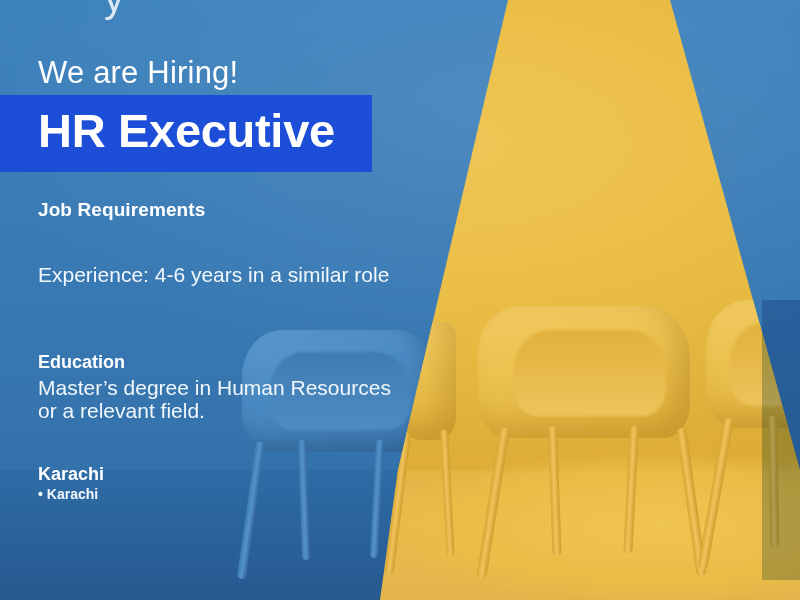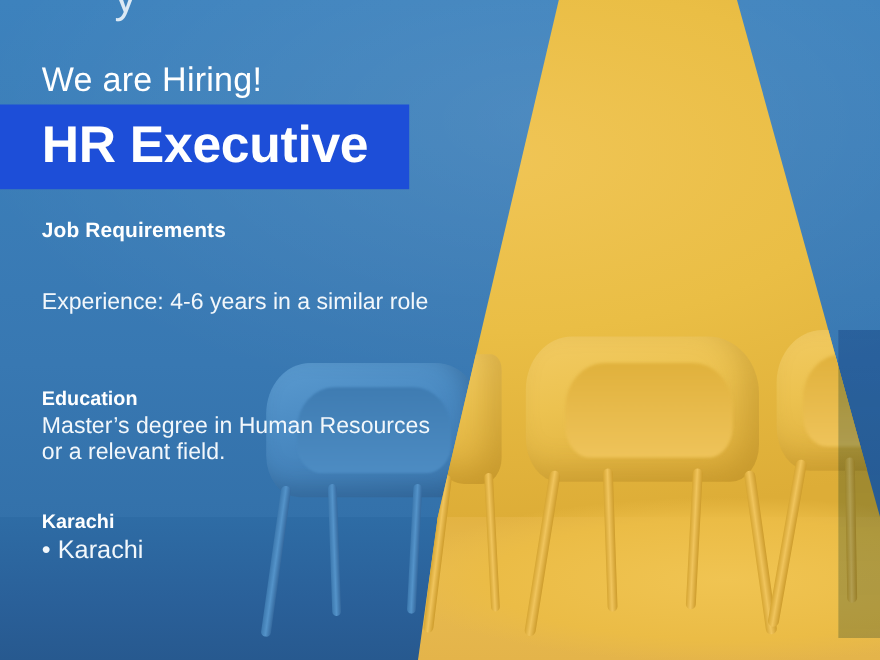--- a/index.html
+++ b/index.html
@@ -203,22 +203,22 @@
     position: absolute;
     left: 38px;
     font-size: 21px;
     font-weight: 400;
     color: #f2f7fb;
     white-space: nowrap;
   }
   .bullet-line {
     position: absolute;
     left: 38px;
-    font-size: 23px;
-    font-weight: 400;
+    font-size: 14px;
+    font-weight: 700;
     color: #f2f7fb;
     white-space: nowrap;
   }
 
   #jobreq-title { top: 199px; }
   #exp-head     { top: 239px; }
   #exp-l1       { top: 263px; }
   #exp-l2       { top: 286px; }
   #edu-head     { top: 352px; text-align: center; }
   #edu-l1       { top: 376px; }

